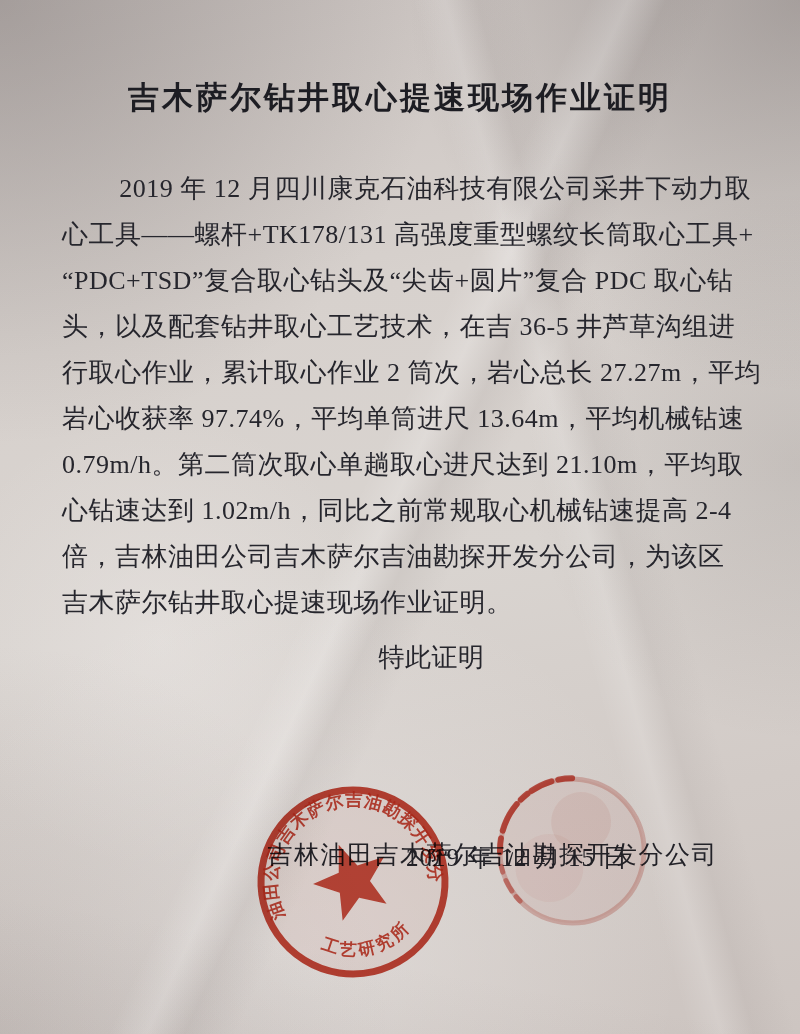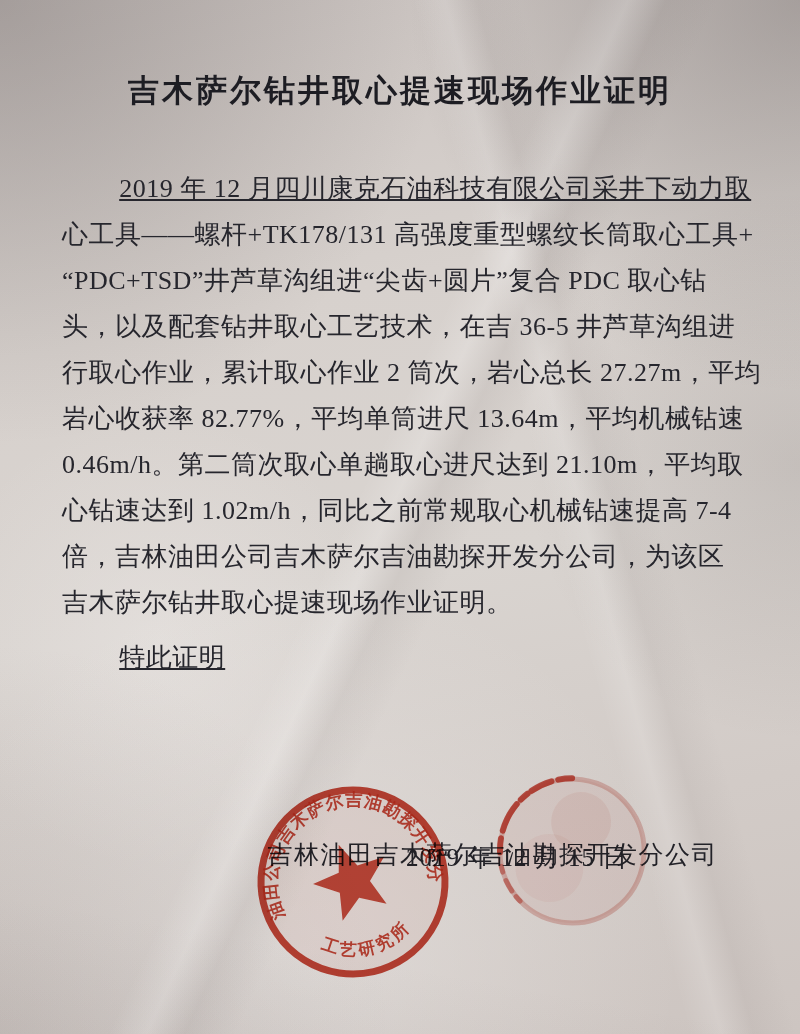--- a/index.html
+++ b/index.html
@@ -17,32 +17,32 @@
       radial-gradient(circle at 20% 62%, rgba(238,234,232,.45), rgba(238,234,232,0) 25%),
       linear-gradient(168deg,#c9c2bf 0%, #d7d1cd 30%, #d9d4d0 55%, #d2cbc7 78%, #cdc5c1 100%);
   }
   .wrinkle{position:absolute;inset:0;pointer-events:none;
     background:
       linear-gradient(115deg, rgba(255,255,255,0) 46%, rgba(255,255,255,.18) 49%, rgba(120,110,108,.10) 52%, rgba(255,255,255,0) 56%),
       linear-gradient(75deg, rgba(255,255,255,0) 64%, rgba(255,255,255,.14) 67%, rgba(120,110,108,.08) 70%, rgba(255,255,255,0) 74%),
       linear-gradient(10deg, rgba(110,100,98,.07) 0%, rgba(110,100,98,0) 12%);
   }
   .title{
-    position:absolute;left:0;top:70px;width:100%;
+    position:absolute;left:0;top:77px;width:100%;
     text-align:center;
     font-size:31px;font-weight:700;letter-spacing:3px;
     color:#1d1d23;
   }
   .body-text{
     position:absolute;left:62px;top:166px;width:682px;
     font-size:26px;color:#26262d;
   }
   .body-line{height:46px;line-height:46px;white-space:nowrap;letter-spacing:.5px;}
-  .indent{text-indent:2.2em;text-decoration:underline;}
-  .closing{margin-top:9px;}
+  .indent{text-indent:2.2em;}
+  .closing{margin-top:9px;text-align:center;}
   .sig-line{
     position:absolute;top:838px;right:82px;
     font-size:25px;letter-spacing:1.5px;color:#222228;white-space:nowrap;
   }
   .date-line{
     position:absolute;top:841px;left:406px;
     font-size:25px;letter-spacing:1px;color:#222228;white-space:nowrap;
   }
   .stamp{position:absolute;mix-blend-mode:multiply;pointer-events:none;}
   .stamp-left{left:252px;top:781px;transform:rotate(-13deg);}
@@ -53,26 +53,26 @@
 
 <div class="page">
 
   <div class="wrinkle"></div>
 
   <div class="title">吉木萨尔钻井取心提速现场作业证明</div>
 
   <div class="body-text">
     <div class="body-line indent">2019 年 12 月四川康克石油科技有限公司采井下动力取</div>
     <div class="body-line">心工具——螺杆+TK178/131 高强度重型螺纹长筒取心工具+</div>
-    <div class="body-line">“PDC+TSD”井芦草沟组进“尖齿+圆片”复合 PDC 取心钻</div>
+    <div class="body-line">“PDC+TSD”复合取心钻头及“尖齿+圆片”复合 PDC 取心钻</div>
     <div class="body-line">头，以及配套钻井取心工艺技术，在吉 36-5 井芦草沟组进</div>
     <div class="body-line">行取心作业，累计取心作业 2 筒次，岩心总长 27.27m，平均</div>
-    <div class="body-line">岩心收获率 82.77%，平均单筒进尺 13.64m，平均机械钻速</div>
-    <div class="body-line">0.46m/h。第二筒次取心单趟取心进尺达到 21.10m，平均取</div>
-    <div class="body-line">心钻速达到 1.02m/h，同比之前常规取心机械钻速提高 7-4</div>
+    <div class="body-line">岩心收获率 97.74%，平均单筒进尺 13.64m，平均机械钻速</div>
+    <div class="body-line">0.79m/h。第二筒次取心单趟取心进尺达到 21.10m，平均取</div>
+    <div class="body-line">心钻速达到 1.02m/h，同比之前常规取心机械钻速提高 2-4</div>
     <div class="body-line">倍，吉林油田公司吉木萨尔吉油勘探开发分公司，为该区</div>
     <div class="body-line">吉木萨尔钻井取心提速现场作业证明。</div>
     <div class="body-line indent closing">特此证明</div>
   </div>
 
   <div class="sig-line">吉林油田吉木萨尔吉油勘探开发分公司</div>
   <div class="date-line">2019 年 12 月 15 日</div>
 
   <svg class="stamp stamp-right" width="190" height="190" viewBox="-95 -95 190 190">
     <circle cx="0" cy="0" r="72" fill="rgba(216,130,120,0.10)" stroke="rgba(198,80,66,0.30)" stroke-width="5"></circle>

